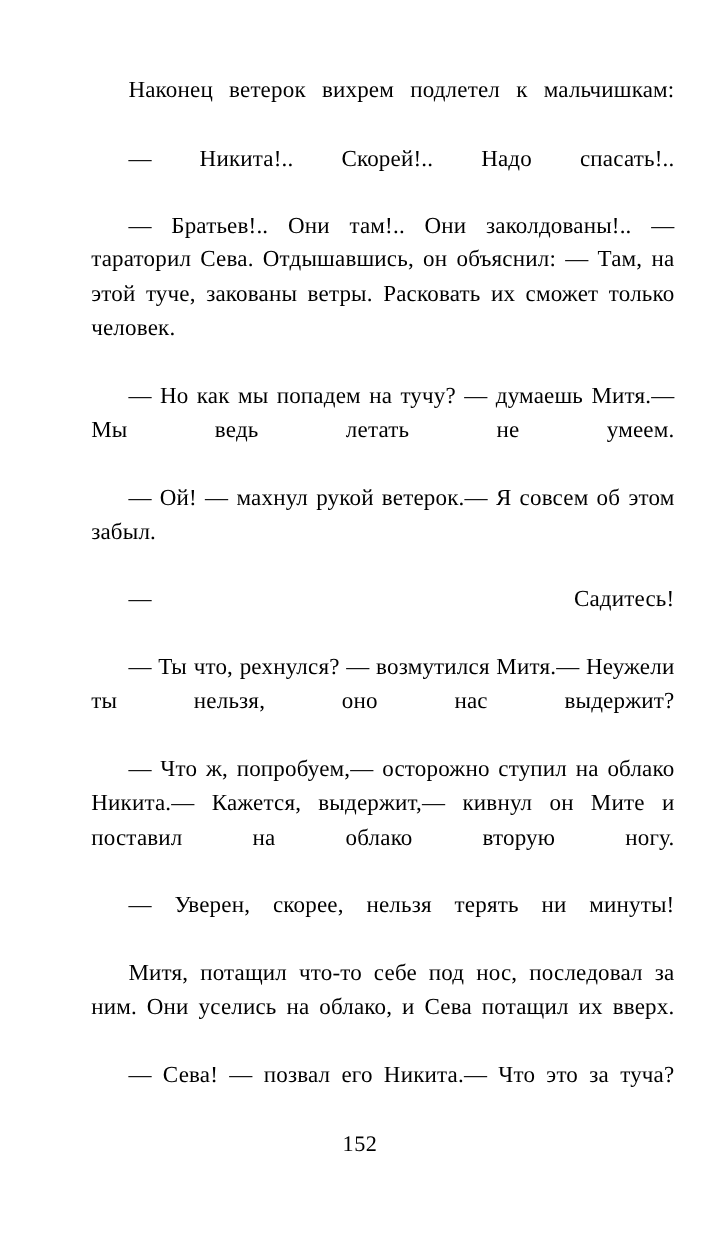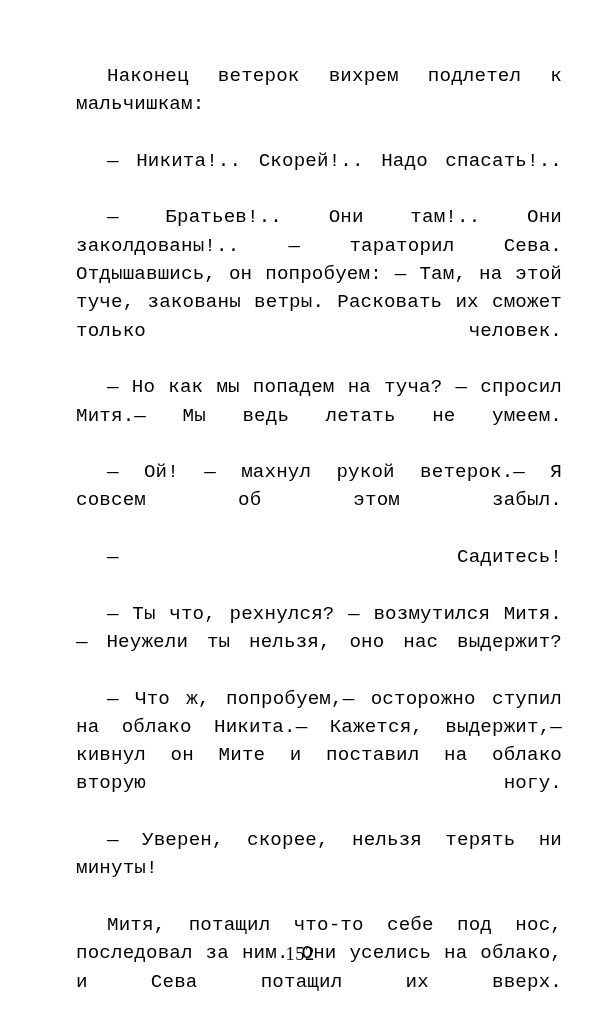--- a/index.html
+++ b/index.html
@@ -27,21 +27,20 @@
     line-height: 28.3px;
     text-align: justify;
     text-justify: inter-word;
     letter-spacing: 0.15px;
     word-spacing: 0.4px;
   }
   .para {
     margin: 0;
     text-indent: 31px;
     text-align: justify;
-    font-family: Liberation Mono, monospace;
   }
   .page-number {
     position: absolute;
     left: 0;
     right: 0;
     top: 944px;
     text-align: center;
     font-size: 18.5px;
     letter-spacing: 0.5px;
   }
@@ -52,22 +51,22 @@
     width: 100%;
   }
 </style>
 </head>
 <body>
 
 <div class="page">
   <div class="text-block">
     <p class="para">Наконец ветерок вихрем подлетел к мальчишкам:</p>
     <p class="para">— Никита!.. Скорей!.. Надо спасать!..</p>
-    <p class="para">— Братьев!.. Они там!.. Они заколдованы!.. — тараторил Сева. Отдышавшись, он попробуем: — Там, на этой туче, закованы ветры. Расковать их сможет только человек.</p>
-    <p class="para">— Но как мы попадем на туча? — спросил Митя.— Мы ведь летать не умеем.</p>
+    <p class="para">— Братьев!.. Они там!.. Они заколдованы!.. — тараторил Сева. Отдышавшись, он объяснил: — Там, на этой туче, закованы ветры. Расковать их сможет только человек.</p>
+    <p class="para">— Но как мы попадем на тучу? — думаешь Митя.— Мы ведь летать не умеем.</p>
     <p class="para">— Ой! — махнул рукой ветерок.— Я совсем об этом забыл.</p>
     <p class="para">— Садитесь!</p>
     <p class="para">— Ты что, рехнулся? — возмутился Митя.— Неужели ты нельзя, оно нас выдержит?</p>
     <p class="para">— Что ж, попробуем,— осторожно ступил на облако Никита.— Кажется, выдержит,— кивнул он Мите и поставил на облако вторую ногу.</p>
     <p class="para">— Уверен, скорее, нельзя терять ни минуты!</p>
     <p class="para">Митя, потащил что-то себе под нос, последовал за ним. Они уселись на облако, и Сева потащил их вверх.</p>
     <p class="para">— Сева! — позвал его Никита.— Что это за туча?</p>
 
   </div>
   <div class="page-number">152</div>

